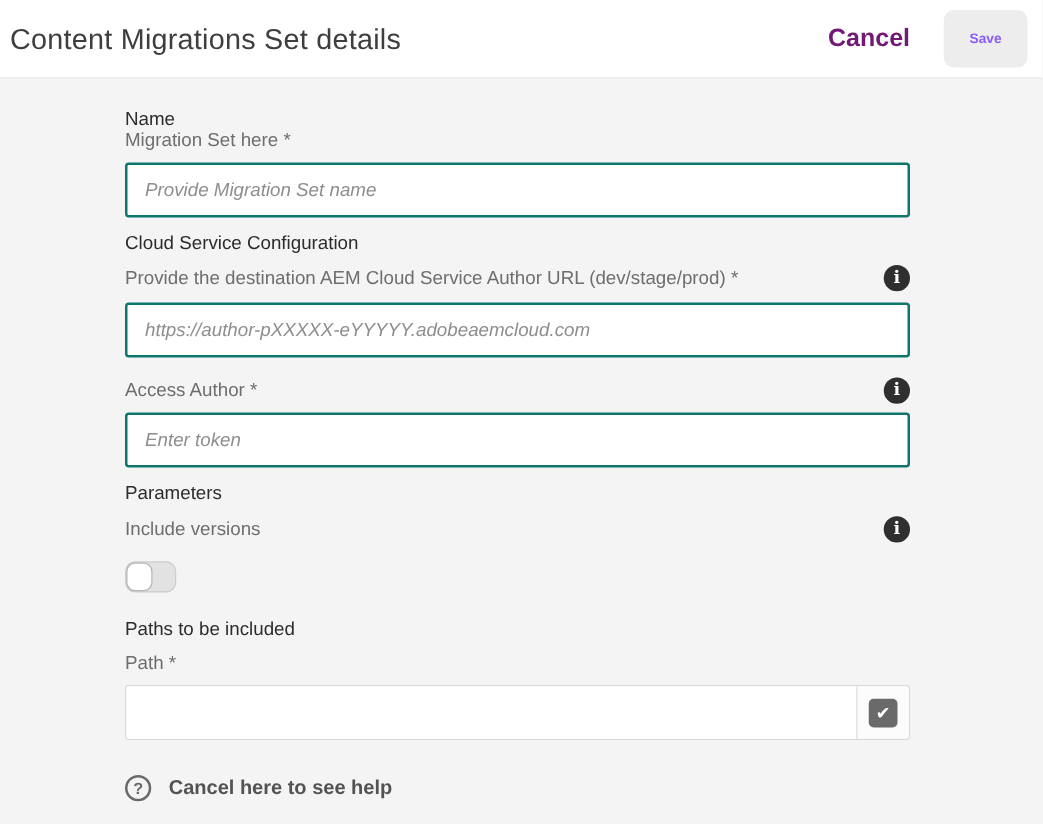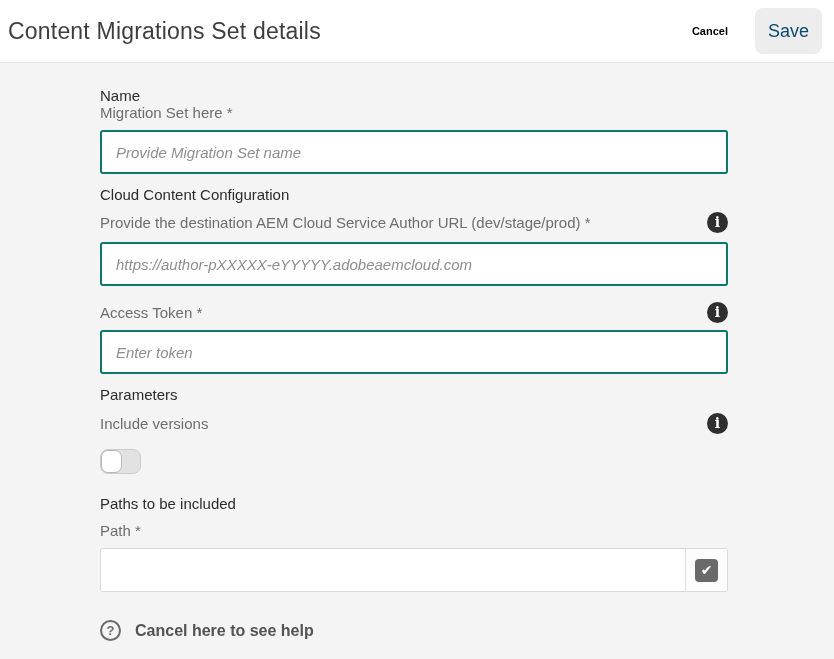--- a/index.html
+++ b/index.html
@@ -27,36 +27,36 @@
   }
   .header-actions {
     display: flex;
     align-items: center;
     gap: 25px;
   }
   .cancel-btn {
     background: none;
     border: none;
     font-family: inherit;
-    font-size: 11px;
-    font-weight: 700;
-    color: #000000;
+    font-size: 20px;
+    font-weight: 700;
+    color: #701a75;
     cursor: pointer;
     padding: 4px 2px;
   }
   .save-btn {
     width: 67px;
     height: 46px;
     background: #ededed;
     border: none;
     border-radius: 8px;
     font-family: inherit;
-    font-size: 18px;
-    font-weight: 400;
-    color: #0c4a6e;
+    font-size: 11px;
+    font-weight: 700;
+    color: #8b5cf6;
     cursor: default;
   }
   
   .form {
     padding: 24px 0 0 100px;
     width: 728px;
   }
   .section-label {
     font-size: 15px;
     color: #2c2c2c;
@@ -206,30 +206,30 @@
     <button class="save-btn" disabled="">Save</button>
   </div>
 </header>
 
 <main class="form">
 
   <div class="section-label m-name-label">Name</div>
   <div class="field-label m-name-field">Migration Set here *</div>
   <input class="text-input" type="text" placeholder="Provide Migration Set name" style="">
 
-  <div class="section-label m-cloud-label">Cloud Content Configuration</div>
+  <div class="section-label m-cloud-label">Cloud Service Configuration</div>
 
   <div class="label-row m-url-row">
     <div class="field-label">Provide the destination AEM Cloud Service Author URL (dev/stage/prod) *</div>
     <span class="info-icon">i</span>
   </div>
   <input class="text-input" type="text" placeholder="https://author-pXXXXX-eYYYYY.adobeaemcloud.com" style="">
 
   <div class="label-row m-token-row">
-    <div class="field-label">Access Token *</div>
+    <div class="field-label">Access Author *</div>
     <span class="info-icon">i</span>
   </div>
   <input class="text-input" type="text" placeholder="Enter token" style="">
 
   <div class="section-label m-params-label">Parameters</div>
 
   <div class="label-row m-versions-row">
     <div class="field-label">Include versions</div>
     <span class="info-icon">i</span>
   </div>

